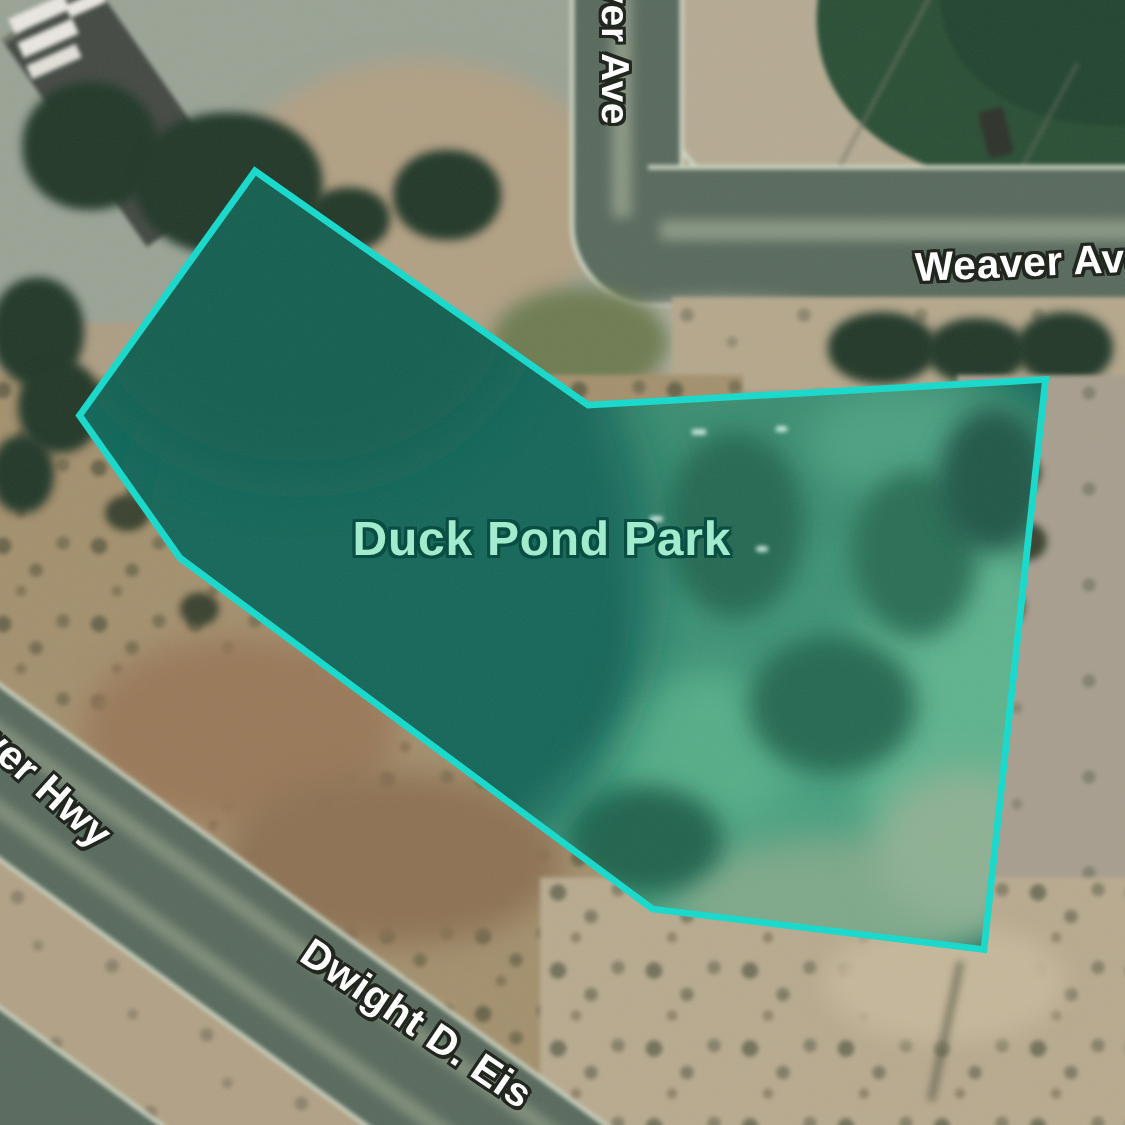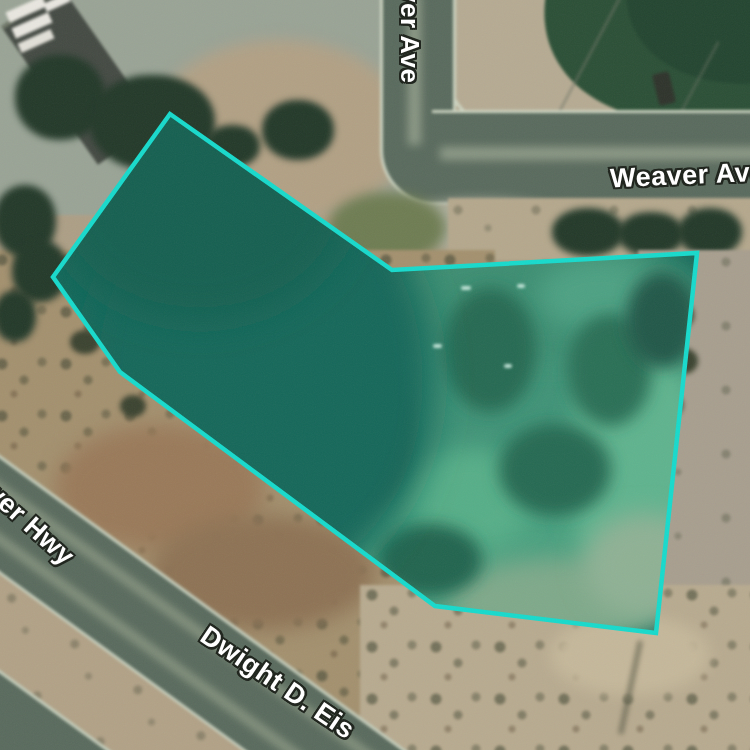--- a/index.html
+++ b/index.html
@@ -162,20 +162,21 @@
     <path d="M170,114 L53,277 L120,372 L435,606 L656,633 L697,253 L392,270 Z" fill="none" stroke="#17dacc" stroke-width="4.5" stroke-linejoin="miter"></path>
   </svg>
 
   <svg id="grain" width="750" height="750">
     <filter id="noise">
         <feTurbulence type="fractalNoise" baseFrequency="0.9" numOctaves="2"></feTurbulence>
       </filter>
     <rect width="750" height="750" filter="url(#noise)"></rect>
   </svg>
 
+  <div id="place-label">Duck Pond Park</div>
 
   <div class="street" style="left:394px;top:-12px;font-size:26px;writing-mode:vertical-rl;">ver Ave</div>
 
   <div class="street" style="left:610px;top:160px;transform:rotate(-2.5deg);">Weaver Ave</div>
 
   <div class="street" style="left:-16px;top:462px;transform:rotate(42deg);transform-origin:0 0;">ower Hwy</div>
 
   <div class="street" style="left:212px;top:620px;transform:rotate(34deg);transform-origin:0 0;">Dwight D. Eis</div>
 </div>
 

